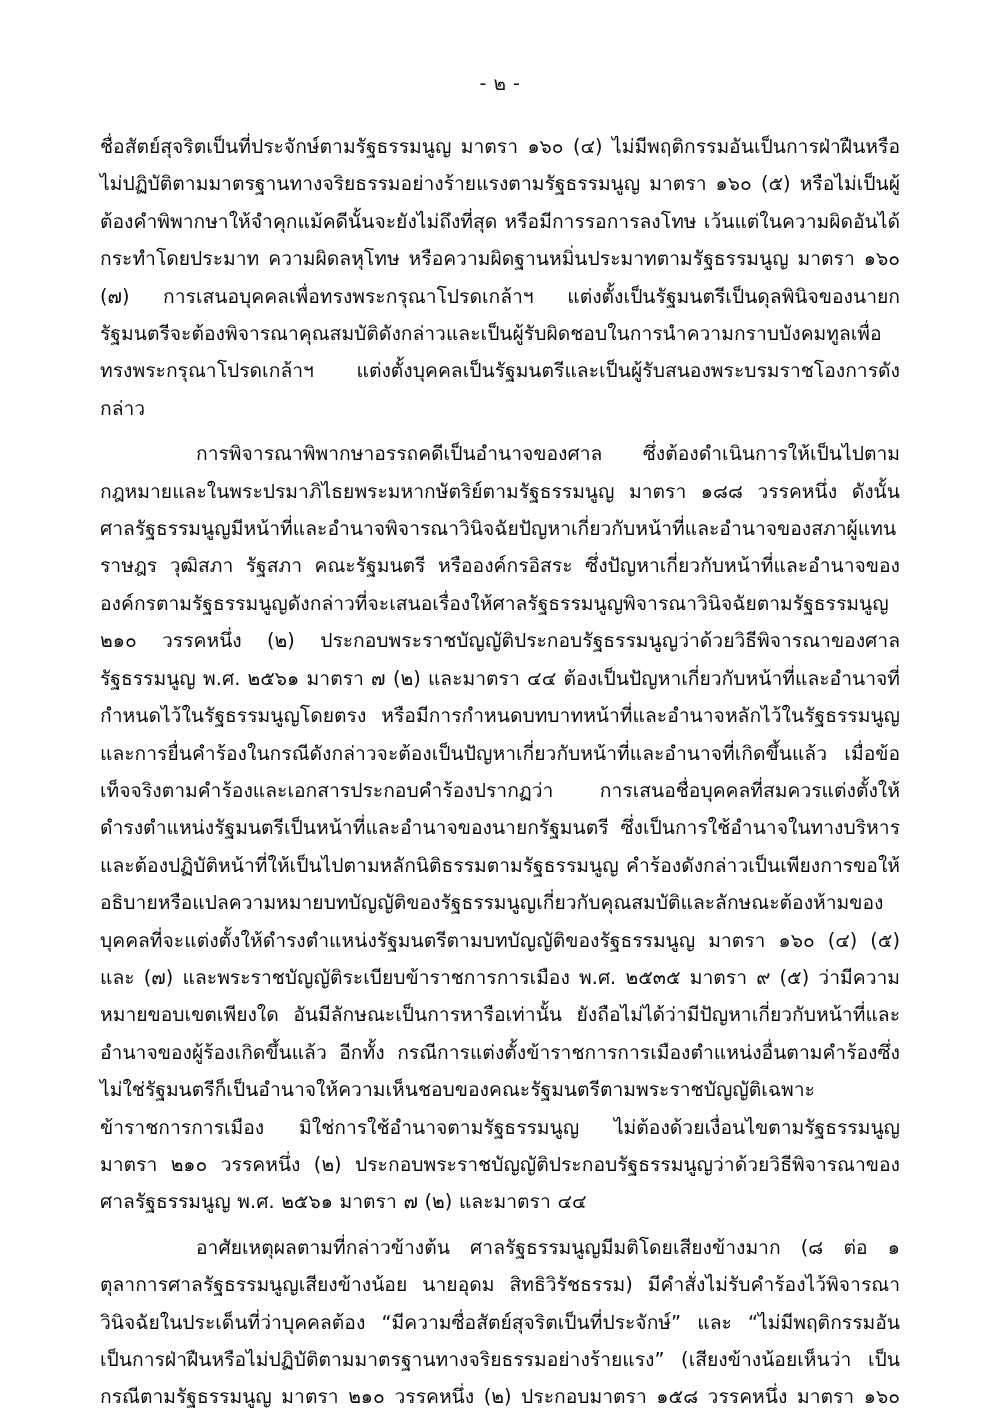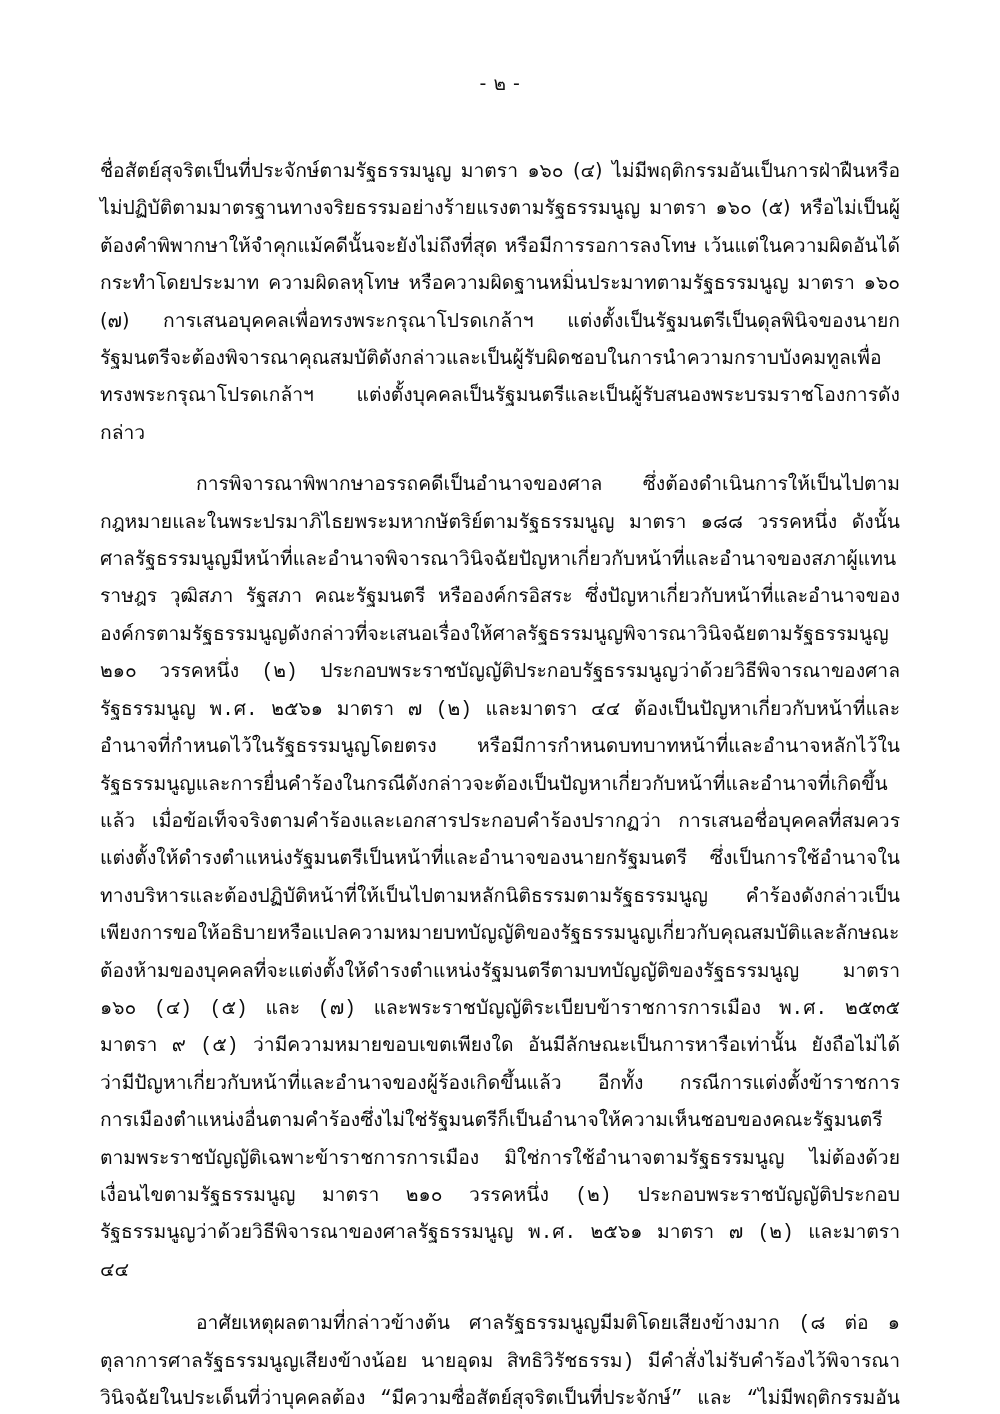--- a/index.html
+++ b/index.html
@@ -39,29 +39,27 @@
     text-justify: inter-word;
     color: #0b0b0b;
     word-spacing: 0.5px;
   }
   .para {
     margin: 0;
     padding: 0;
     text-align: justify;
   }
   .para + .para {
-    margin-top: 16px;
-    font-family: Liberation Mono, monospace;
+    margin-top: 8px;
   }
   .indent {
     text-indent: 96px;
   }
   .last-line-left {
     text-align-last: left;
-    margin-top: 24px;
   }
 </style>
 </head>
 <body>
 
 <div class="page">
   <div class="page-number">- ๒ -</div>
   <div class="body-text">
     <p class="para last-line-left">ชื่อสัตย์สุจริตเป็นที่ประจักษ์ตามรัฐธรรมนูญ มาตรา ๑๖๐ (๔) ไม่มีพฤติกรรมอันเป็นการฝ่าฝืนหรือไม่ปฏิบัติตามมาตรฐานทางจริยธรรมอย่างร้ายแรงตามรัฐธรรมนูญ มาตรา ๑๖๐ (๕) หรือไม่เป็นผู้ต้องคำพิพากษาให้จำคุกแม้คดีนั้นจะยังไม่ถึงที่สุด หรือมีการรอการลงโทษ เว้นแต่ในความผิดอันได้กระทำโดยประมาท ความผิดลหุโทษ หรือความผิดฐานหมิ่นประมาทตามรัฐธรรมนูญ มาตรา ๑๖๐ (๗) การเสนอบุคคลเพื่อทรงพระกรุณาโปรดเกล้าฯ แต่งตั้งเป็นรัฐมนตรีเป็นดุลพินิจของนายกรัฐมนตรีจะต้องพิจารณาคุณสมบัติดังกล่าวและเป็นผู้รับผิดชอบในการนำความกราบบังคมทูลเพื่อทรงพระกรุณาโปรดเกล้าฯ แต่งตั้งบุคคลเป็นรัฐมนตรีและเป็นผู้รับสนองพระบรมราชโองการดังกล่าว</p>
     <p class="para indent last-line-left">การพิจารณาพิพากษาอรรถคดีเป็นอำนาจของศาล  ซึ่งต้องดำเนินการให้เป็นไปตามกฎหมายและในพระปรมาภิไธยพระมหากษัตริย์ตามรัฐธรรมนูญ มาตรา ๑๘๘ วรรคหนึ่ง ดังนั้น ศาลรัฐธรรมนูญมีหน้าที่และอำนาจพิจารณาวินิจฉัยปัญหาเกี่ยวกับหน้าที่และอำนาจของสภาผู้แทนราษฎร วุฒิสภา รัฐสภา คณะรัฐมนตรี หรือองค์กรอิสระ  ซึ่งปัญหาเกี่ยวกับหน้าที่และอำนาจขององค์กรตามรัฐธรรมนูญดังกล่าวที่จะเสนอเรื่องให้ศาลรัฐธรรมนูญพิจารณาวินิจฉัยตามรัฐธรรมนูญ ๒๑๐ วรรคหนึ่ง (๒) ประกอบพระราชบัญญัติประกอบรัฐธรรมนูญว่าด้วยวิธีพิจารณาของศาลรัฐธรรมนูญ พ.ศ. ๒๕๖๑ มาตรา ๗ (๒) และมาตรา ๔๔ ต้องเป็นปัญหาเกี่ยวกับหน้าที่และอำนาจที่กำหนดไว้ในรัฐธรรมนูญโดยตรง  หรือมีการกำหนดบทบาทหน้าที่และอำนาจหลักไว้ในรัฐธรรมนูญและการยื่นคำร้องในกรณีดังกล่าวจะต้องเป็นปัญหาเกี่ยวกับหน้าที่และอำนาจที่เกิดขึ้นแล้ว  เมื่อข้อเท็จจริงตามคำร้องและเอกสารประกอบคำร้องปรากฏว่า  การเสนอชื่อบุคคลที่สมควรแต่งตั้งให้ดำรงตำแหน่งรัฐมนตรีเป็นหน้าที่และอำนาจของนายกรัฐมนตรี  ซึ่งเป็นการใช้อำนาจในทางบริหารและต้องปฏิบัติหน้าที่ให้เป็นไปตามหลักนิติธรรมตามรัฐธรรมนูญ คำร้องดังกล่าวเป็นเพียงการขอให้อธิบายหรือแปลความหมายบทบัญญัติของรัฐธรรมนูญเกี่ยวกับคุณสมบัติและลักษณะต้องห้ามของบุคคลที่จะแต่งตั้งให้ดำรงตำแหน่งรัฐมนตรีตามบทบัญญัติของรัฐธรรมนูญ มาตรา ๑๖๐ (๔) (๕) และ (๗) และพระราชบัญญัติระเบียบข้าราชการการเมือง พ.ศ. ๒๕๓๕ มาตรา ๙ (๕) ว่ามีความหมายขอบเขตเพียงใด อันมีลักษณะเป็นการหารือเท่านั้น ยังถือไม่ได้ว่ามีปัญหาเกี่ยวกับหน้าที่และอำนาจของผู้ร้องเกิดขึ้นแล้ว อีกทั้ง กรณีการแต่งตั้งข้าราชการการเมืองตำแหน่งอื่นตามคำร้องซึ่งไม่ใช่รัฐมนตรีก็เป็นอำนาจให้ความเห็นชอบของคณะรัฐมนตรีตามพระราชบัญญัติเฉพาะข้าราชการการเมือง มิใช่การใช้อำนาจตามรัฐธรรมนูญ ไม่ต้องด้วยเงื่อนไขตามรัฐธรรมนูญ มาตรา ๒๑๐ วรรคหนึ่ง (๒) ประกอบพระราชบัญญัติประกอบรัฐธรรมนูญว่าด้วยวิธีพิจารณาของศาลรัฐธรรมนูญ พ.ศ. ๒๕๖๑ มาตรา ๗ (๒) และมาตรา ๔๔</p>

